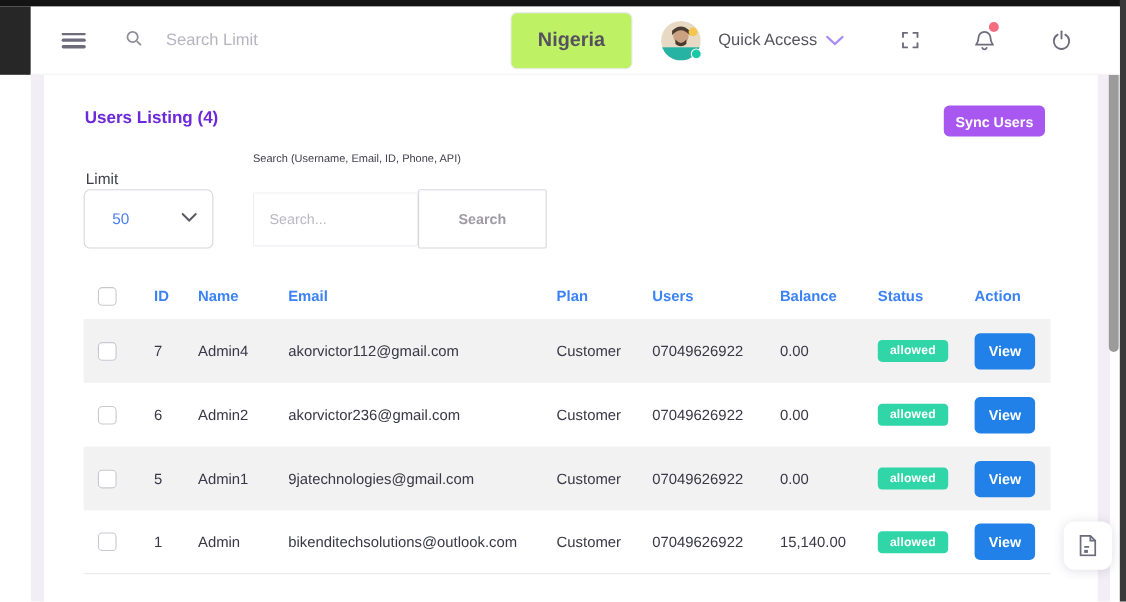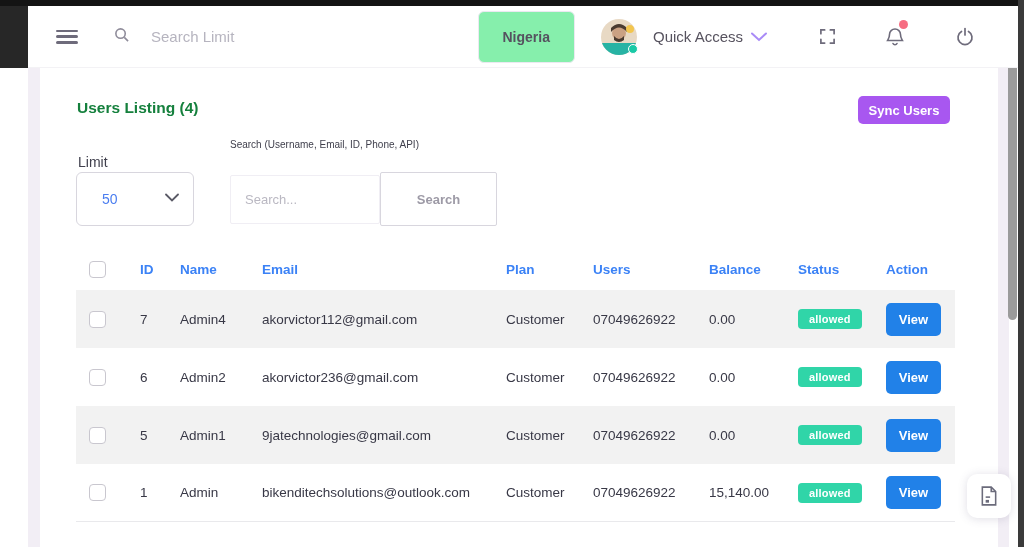--- a/index.html
+++ b/index.html
@@ -20,35 +20,35 @@
   .app-header {
     position:absolute; left:28px; top:6px; width:990px; height:62px; background:#fff;
     display:flex; align-items:center; border-bottom:1px solid #f3f2f5;
   }
   .hamburger { margin-left:28px; width:22px; height:14px; display:flex; flex-direction:column; justify-content:space-between; cursor:pointer; }
   .hamburger span { display:block; height:2.5px; background:#6e6b7b; border-radius:2px; }
   .hdr-search-icon { margin-left:36px; }
   .hdr-search-placeholder { margin-left:22px; font-size:15px; color:#b6b4bf; }
   .hdr-spacer { flex:1; }
   .country-btn {
-    height:52px; padding:0 24px; background:#86efac; border:1px solid #ebe9f1; border-radius:6px;
-    font-size:14px; font-weight:bold; color:#55515f; display:flex; align-items:center; cursor:pointer;
+    height:52px; padding:0 24px; background:#bef264; border:1px solid #ebe9f1; border-radius:6px;
+    font-size:18px; font-weight:bold; color:#55515f; display:flex; align-items:center; cursor:pointer;
   }
   .avatar-wrap { position:relative; margin-left:26px; width:36px; height:36px; cursor:pointer; }
   .avatar-wrap .dot { position:absolute; right:-1px; bottom:1px; width:10px; height:10px; border-radius:50%; background:#19c9a6; border:1.5px solid #fff; }
   .quick-access { display:flex; align-items:center; margin-left:16px; cursor:pointer; }
   .quick-access .qa-label { font-size:15px; color:#56525e; }
   .hdr-icon { margin-left:0; cursor:pointer; display:flex; align-items:center; }
   .icon-expand { margin-left:52px; }
   .icon-bell { margin-left:50px; position:relative; }
   .icon-bell .red-dot { position:absolute; top:-7px; right:-4px; width:9px; height:9px; border-radius:50%; background:#f66d82; }
   .icon-power { margin-left:52px; margin-right:44px; }
 
   
-  .page-title { position:absolute; left:77px; top:99px; font-size:15.5px; font-weight:bold; color:#15803d; }
+  .page-title { position:absolute; left:77px; top:99px; font-size:15.5px; font-weight:bold; color:#6d28d9; }
   .sync-btn {
     position:absolute; left:858px; top:96px; width:92px; height:28px; background:#a857f0; color:#fff;
     border:none; border-radius:5px; font-size:13px; font-weight:bold; font-family:"Liberation Sans",sans-serif; cursor:pointer;
   }
 
   
   .limit-label { position:absolute; left:78px; top:154px; font-size:14px; color:#40404d; }
   .limit-select {
     position:absolute; left:76px; top:172px; width:118px; height:54px; background:#fff;
     border:1px solid #d8d6de; border-radius:6px; display:flex; align-items:center; cursor:pointer;

